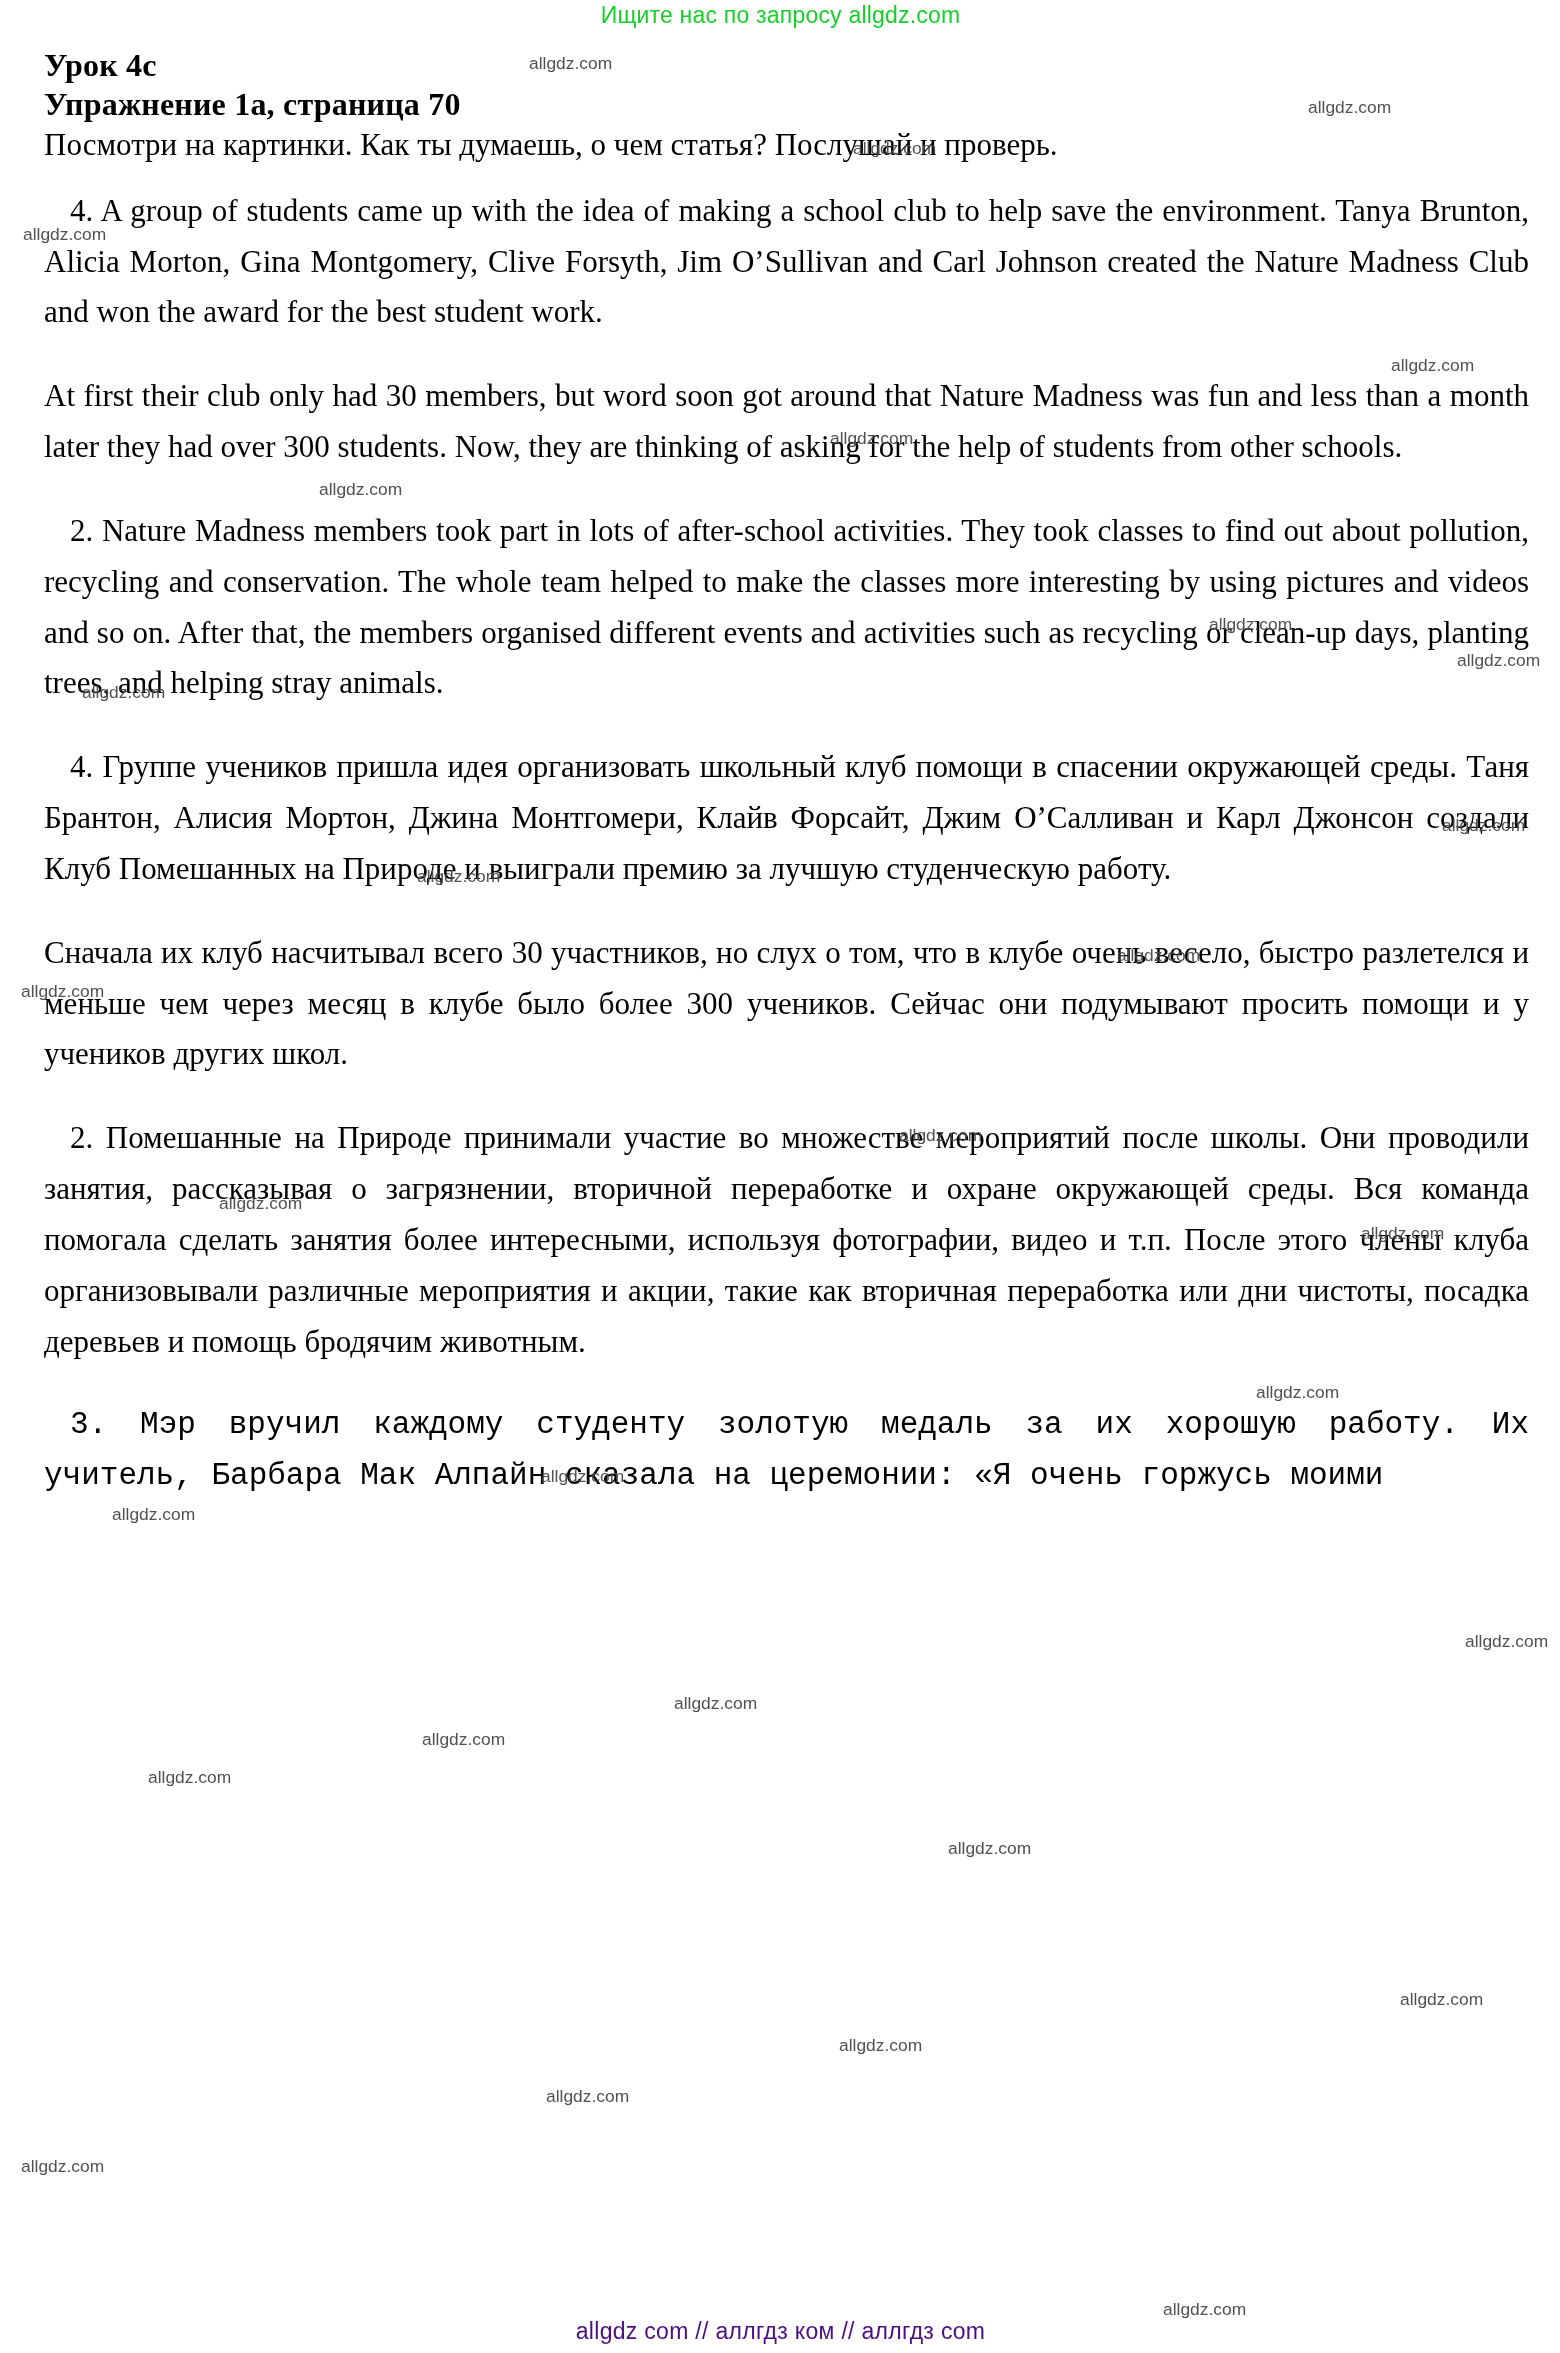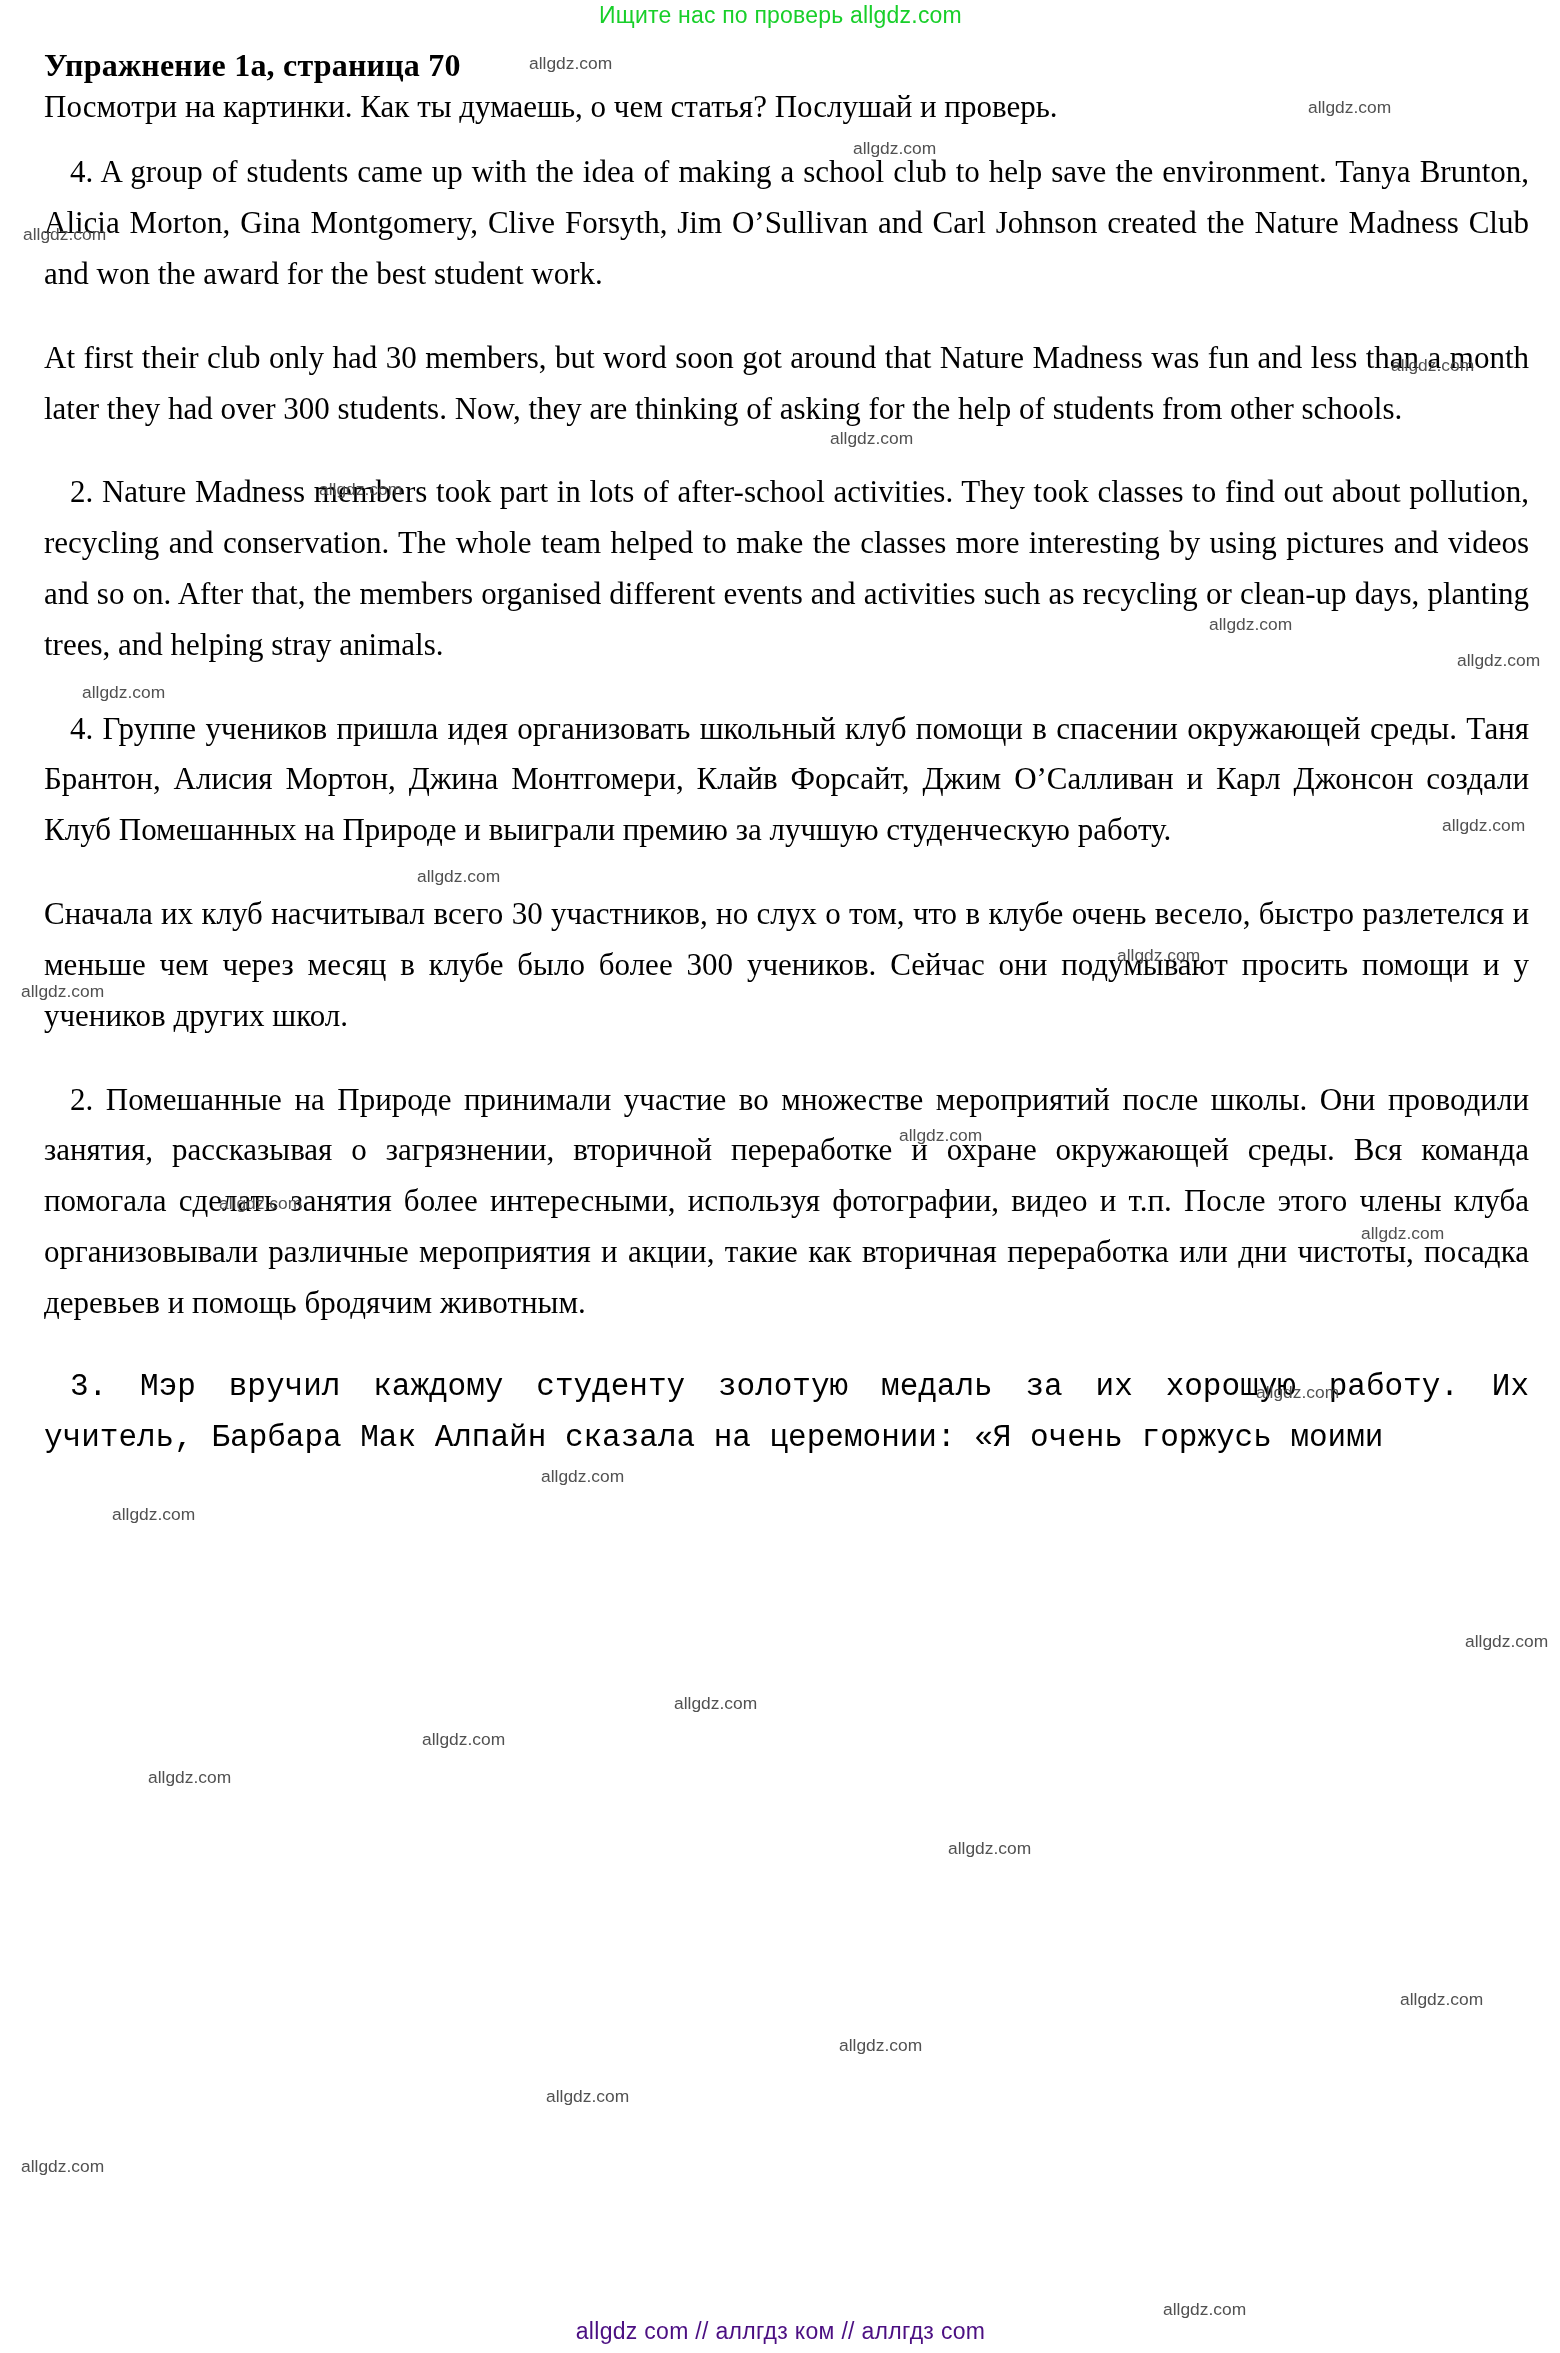--- a/index.html
+++ b/index.html
@@ -99,24 +99,25 @@
     color: #4b0f82;
     letter-spacing: 0.3px;
     white-space: nowrap;
   }
 </style>
 </head>
 <body>
 
 <div class="page">
 
-  <div class="promo-header" style="color: rgb(24, 207, 42);">Ищите нас по проверь allgdz.com</div>
+  <div class="promo-header" style="color: rgb(24, 207, 42);">Ищите нас по запросу allgdz.com</div>
 
   <div class="content">
 
+    <h1 class="lesson-title">Урок 4c</h1>
 
     <h2 class="exercise-title">Упражнение 1a, страница 70</h2>
 
     <p class="task-instruction">Посмотри на картинки. Как ты думаешь, о чем статья? Послушай и проверь.</p>
 
     <p class="para indent gap-lg">4. A group of students came up with the idea of making a school club to help save the environment. Tanya Brunton, Alicia Morton, Gina Montgomery, Clive Forsyth, Jim O’Sullivan and Carl Johnson created the Nature Madness Club and won the award for the best student work.</p>
 
     <p class="para gap-lg">At first their club only had 30 members, but word soon got around that Nature Madness was fun and less than a month later they had over 300 students. Now, they are thinking of asking for the help of students from other schools.</p>
 
     <p class="para indent gap-lg">2. Nature Madness members took part in lots of after-school activities. They took classes to find out about pollution, recycling and conservation. The whole team helped to make the classes more interesting by using pictures and videos and so on. After that, the members organised different events and activities such as recycling or clean-up days, planting trees, and helping stray animals.</p>

